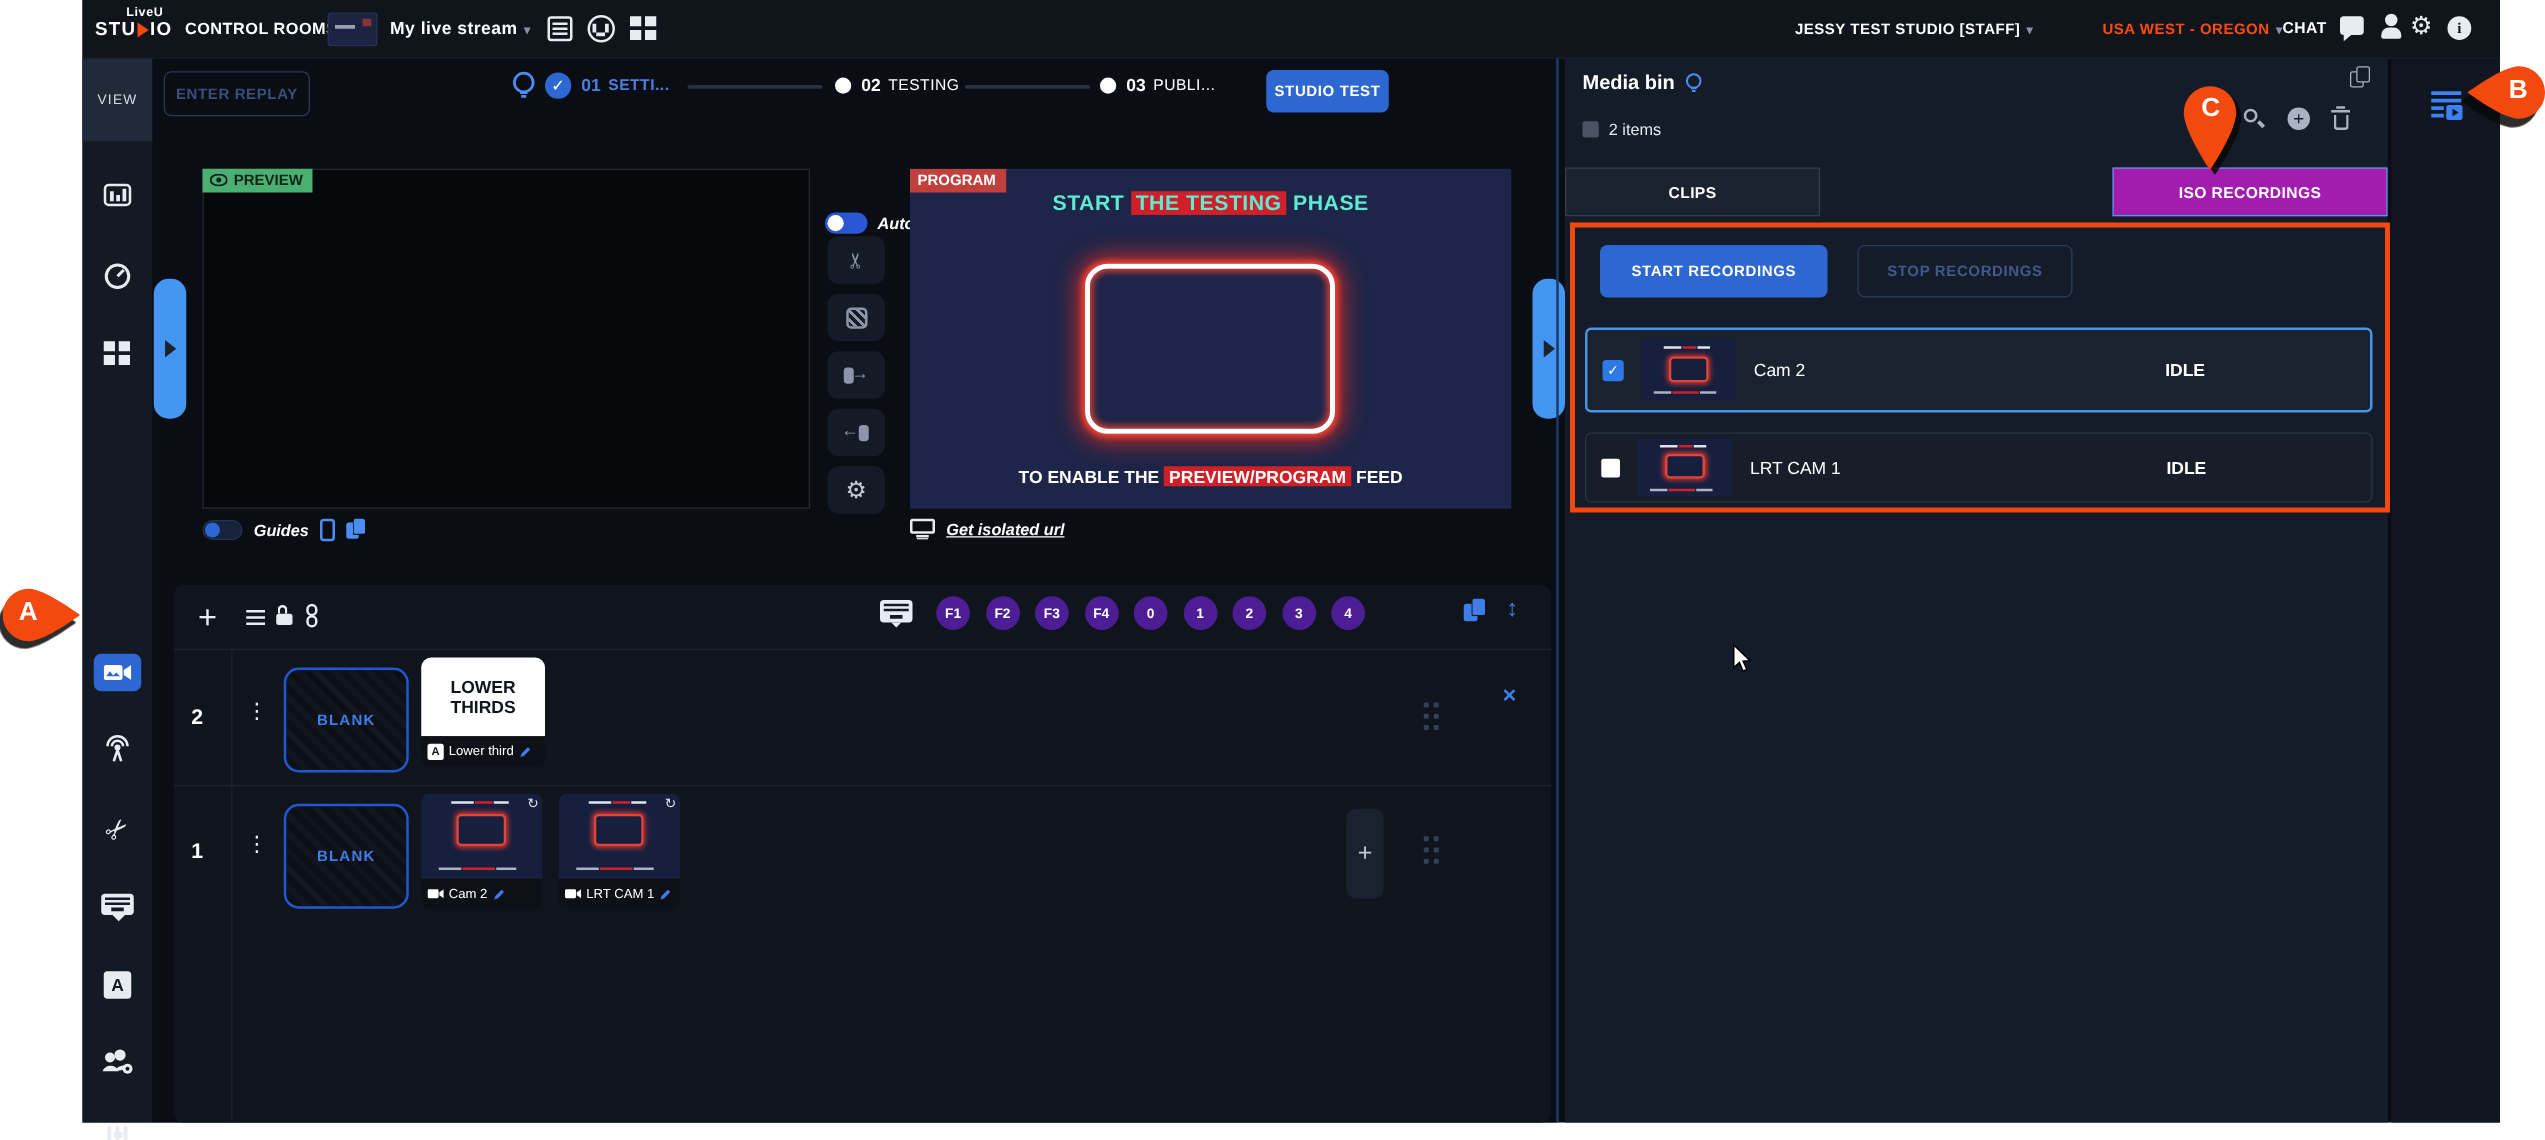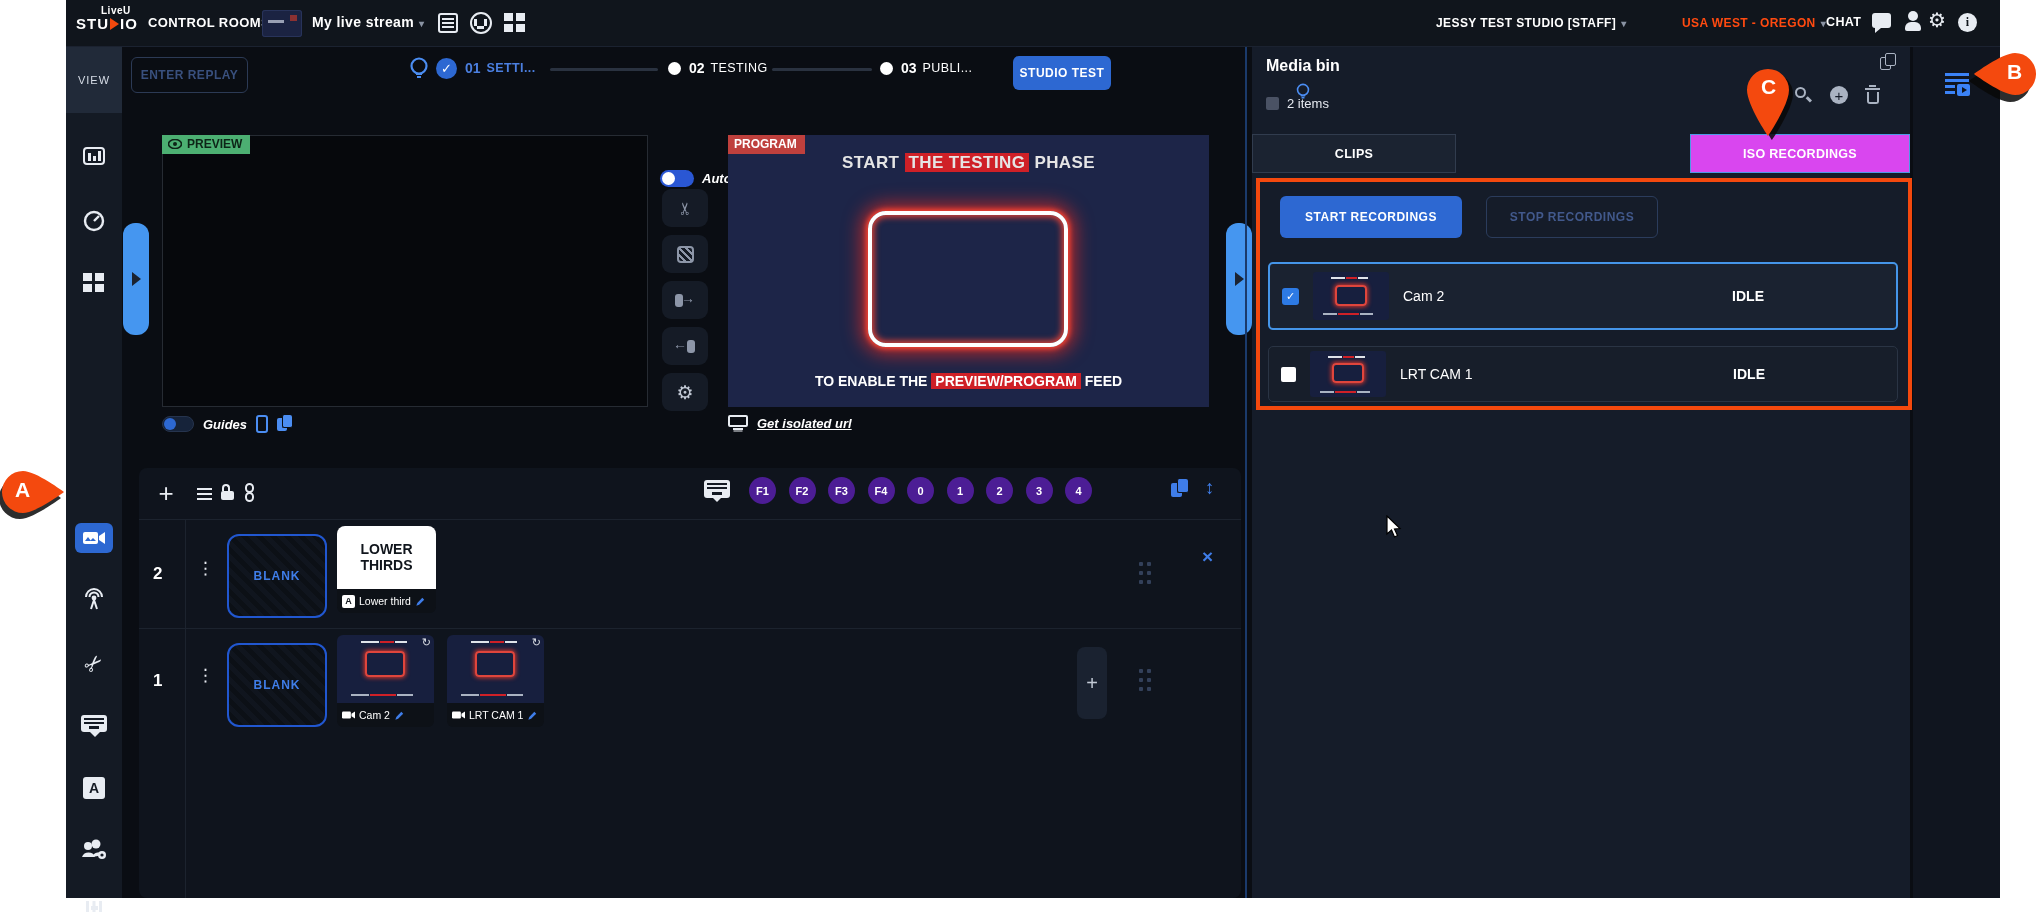--- a/index.html
+++ b/index.html
@@ -42,21 +42,21 @@
   .blank{position:absolute;width:100px;border:2px solid #2157d0;border-radius:12px;color:#3f7de8;font-weight:bold;font-size:12px;letter-spacing:1px;display:flex;align-items:center;justify-content:center;background:repeating-linear-gradient(45deg,#10151e 0 5px,#0c1016 5px 10px);}
   .thumbcap{height:24px;background:#0d1117;border-radius:0 0 6px 6px;display:flex;align-items:center;gap:4px;padding:0 5px;color:#fff;font-size:10.5px;white-space:nowrap;}
   .mthumb{position:relative;background:#171f3e;border-radius:6px 6px 0 0;overflow:hidden;}
   .mrect{position:absolute;border:2px solid #e0453c;border-radius:4px;box-shadow:0 0 4px 1px rgba(255,60,40,.8);}
   .microline{position:absolute;height:2px;}
   .dots6{width:16px;height:30px;position:relative;}
   .dots6 i{position:absolute;width:4px;height:4px;border-radius:1px;background:#33405a;box-shadow:8px 0 0 #33405a,0 9px 0 #33405a,8px 9px 0 #33405a,0 18px 0 #33405a,8px 18px 0 #33405a;}
   
   .mbin{position:absolute;left:1186px;top:47px;width:658px;height:851px;background:#151c29;}
   .tab{position:absolute;top:87px;height:39px;background:#1b2331;border:1px solid #313c4e;color:#fff;font-size:12.5px;font-weight:bold;letter-spacing:.3px;display:flex;align-items:center;justify-content:center;}
-  .tab.active{background:#d946ef;border-color:#4d9ae5;}
+  .tab.active{background:#a21caf;border-color:#4d9ae5;}
   .orect{position:absolute;border:4px solid #f4490e;}
   .mrow{position:absolute;display:flex;align-items:center;gap:14px;padding:0 12px;}
   .idle{font-weight:bold;font-size:14px;color:#fff;}
   .cb-on{width:17px;height:17px;border-radius:3px;background:#2d7ae4;color:#fff;font-size:11px;display:flex;align-items:center;justify-content:center;}
   .cb-off{width:15px;height:15px;border-radius:2px;background:#fff;}
   
   .pin{position:absolute;filter:drop-shadow(-3px 6px 0 rgba(8,8,8,.85));}
   .pinletter{position:absolute;color:#fff;font-weight:bold;font-size:21px;}
   .vline{position:absolute;background:#1c232e;}
 </style>
@@ -253,21 +253,21 @@
             <i class="abs" style="right:0;top:2px;width:8px;height:13px;background:#8d96a8;border-radius:3px;"></i>
             <span class="abs" style="left:-2px;top:-2px;color:#8d96a8;font-size:14px;font-weight:bold;">←</span>
           </div>
       </div>
       <div class="midbtn" style="left:540px;top:326px;color:#c3cad6;font-size:19px;">
           <span>⚙</span>
         </div>
 
       <div class="prog" style="left:606px;top:88px;width:481px;height:272px;">
         <div class="badge" style="left:0;top:0;background:#bf403d;color:#fff;">PROGRAM</div>
-        <div class="abs" style="left:0;top:18px;width:100%;text-align:center;color:#e5e5e5;font-weight:bold;font-size:17px;letter-spacing:.4px;">
+        <div class="abs" style="left:0;top:18px;width:100%;text-align:center;color:#5eead4;font-weight:bold;font-size:17px;letter-spacing:.4px;">
           <span>START </span><span class="hl">THE TESTING</span><span> PHASE</span>
         </div>
         <div class="neon" style="left:140px;top:76px;width:200px;height:136px;"></div>
         <div class="abs" style="left:0;top:238px;width:100%;text-align:center;color:#fff;font-weight:bold;font-size:14px;">
           <span>TO ENABLE THE </span><span class="hl">PREVIEW/PROGRAM</span><span> FEED</span>
         </div>
       </div>
 
       <div class="bluetab" style="left:1104px;top:176px;height:112px;">
           <span class="tri-r"></span>
@@ -407,21 +407,21 @@
           <div class="dots6 abs" style="left:1000px;top:38px;">
               <i></i>
             </div>
         </div>
       </div>
     </div>
 
     <div class="abs" style="left:1179px;top:47px;width:2px;height:851px;background:#1b3a6b;"></div>
 
     <div class="mbin">
-      <div class="abs" style="left:14px;top:10px;display:flex;align-items:center;gap:7px;flex-direction:column;">
+      <div class="abs" style="left:14px;top:10px;display:flex;align-items:center;gap:7px;">
         <span style="color:#fff;font-weight:bold;font-size:16px;">Media bin</span>
         <svg width="16" height="20" viewBox="0 0 22 26">
             <circle cx="11" cy="10" r="7.5" fill="none" stroke="#4b8df2" stroke-width="2.2"></circle>
             <path d="M8 18 h6 M9 21 h4" stroke="#4b8df2" stroke-width="2.2" fill="none"></path>
           </svg>
       </div>
       <div class="abs" style="left:628px;top:6px;width:18px;height:20px;">
           <i class="abs" style="left:0;top:4px;width:11px;height:13px;border:1.8px solid #aab3c2;border-radius:2px;"></i>
           <i class="abs" style="left:5px;top:0;width:11px;height:13px;border:1.8px solid #aab3c2;border-radius:2px;background:#151c29;"></i>
         </div>

